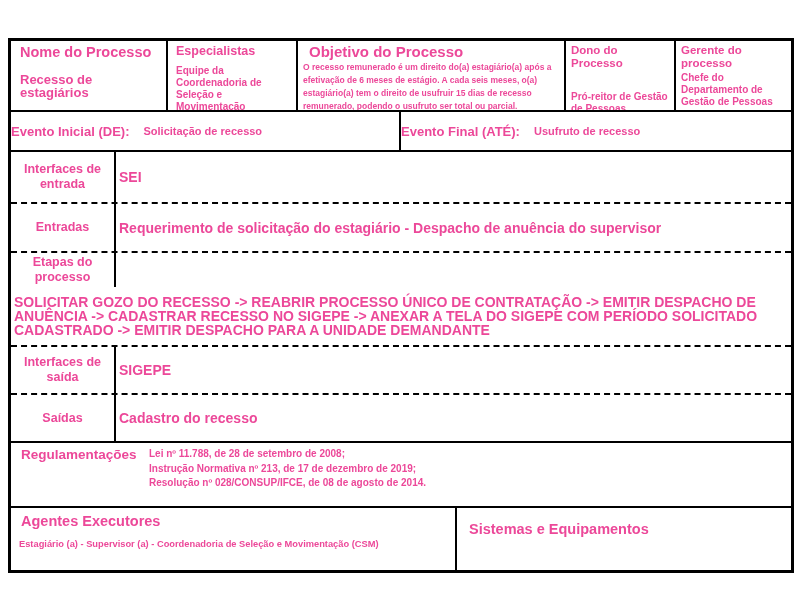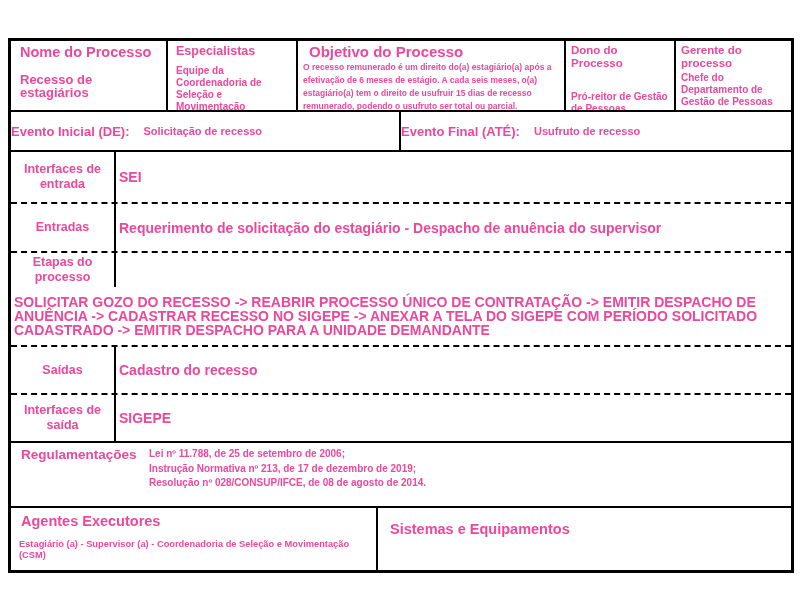--- a/index.html
+++ b/index.html
@@ -54,21 +54,21 @@
   }
   .h-s1{height:52px;} .h-s2{height:49px;} .h-s3{height:94px;flex-direction:column;}
   .h-s4{height:48px;} .h-s5{height:48px;}
   
   .row-reg{height:65px;border-top:2px solid #000;display:flex;box-sizing:border-box;padding-top:4px;}
   .reg-label{font-size:13.5px;padding-left:10px;width:122px;flex:none;}
   .reg-items{font-size:10px;line-height:14.5px;padding-left:6px;}
   
   .row-foot{flex:1;border-top:2px solid #000;display:flex;box-sizing:border-box;}
   .f-cell{padding:5px 8px 0 8px;box-sizing:border-box;}
-  .f-left{width:367px;border-right:2px solid #000;}
+  .f-left{width:446px;border-right:2px solid #000;}
   .f-right{flex:1;padding-left:10px;margin-top:8px;}
   .f-title{font-size:14.5px;line-height:17px;padding-left:2px;}
   .f-body{font-size:9.3px;line-height:11px;margin-top:9px;}
 </style>
 </head>
 <body>
 
 <div class="sheet">
   <div class="table">
 
@@ -111,33 +111,33 @@
       <div class="s-value">SEI</div>
     </div>
     <div class="s-row dash-top h-s2">
       <div class="s-label">Entradas</div>
       <div class="s-value">Requerimento de solicitação do estagiário - Despacho de anuência do supervisor</div>
     </div>
     <div class="s-row dash-top h-s3">
       <div class="s-label">Etapas do processo</div>
       <div class="s-value">SOLICITAR GOZO DO RECESSO -&gt; REABRIR PROCESSO ÚNICO DE CONTRATAÇÃO -&gt; EMITIR DESPACHO DE ANUÊNCIA -&gt; CADASTRAR RECESSO NO SIGEPE -&gt; ANEXAR A TELA DO SIGEPE COM PERÍODO SOLICITADO CADASTRADO -&gt; EMITIR DESPACHO PARA A UNIDADE DEMANDANTE</div>
     </div>
+    <div class="s-row dash-top h-s5">
+      <div class="s-label">Interfaces de saída</div>
+      <div class="s-value">SIGEPE</div>
+    </div>
     <div class="s-row dash-top h-s4">
       <div class="s-label">Saídas</div>
       <div class="s-value">Cadastro do recesso</div>
-    </div>
-    <div class="s-row dash-top h-s5">
-      <div class="s-label">Interfaces de saída</div>
-      <div class="s-value">SIGEPE</div>
     </div>
 
     <div class="row-reg">
       <div class="reg-label">Regulamentações</div>
       <div class="reg-items">
-        <div>Lei nº 11.788, de 25 de setembro de 2006;</div>
+        <div>Lei nº 11.788, de 28 de setembro de 2008;</div>
         <div>Instrução Normativa nº 213, de 17 de dezembro de 2019;</div>
         <div>Resolução nº 028/CONSUP/IFCE, de 08 de agosto de 2014.</div>
       </div>
     </div>
 
     <div class="row-foot">
       <div class="f-cell f-left">
         <div class="f-title">Agentes Executores</div>
         <div class="f-body">Estagiário (a) - Supervisor (a) - Coordenadoria de Seleção e Movimentação (CSM)</div>
       </div>

